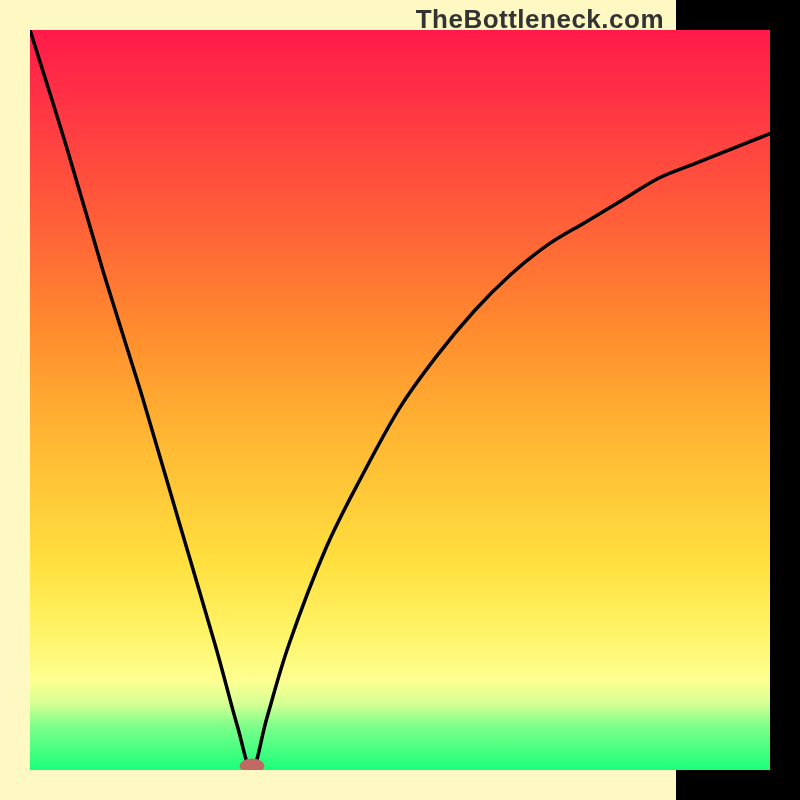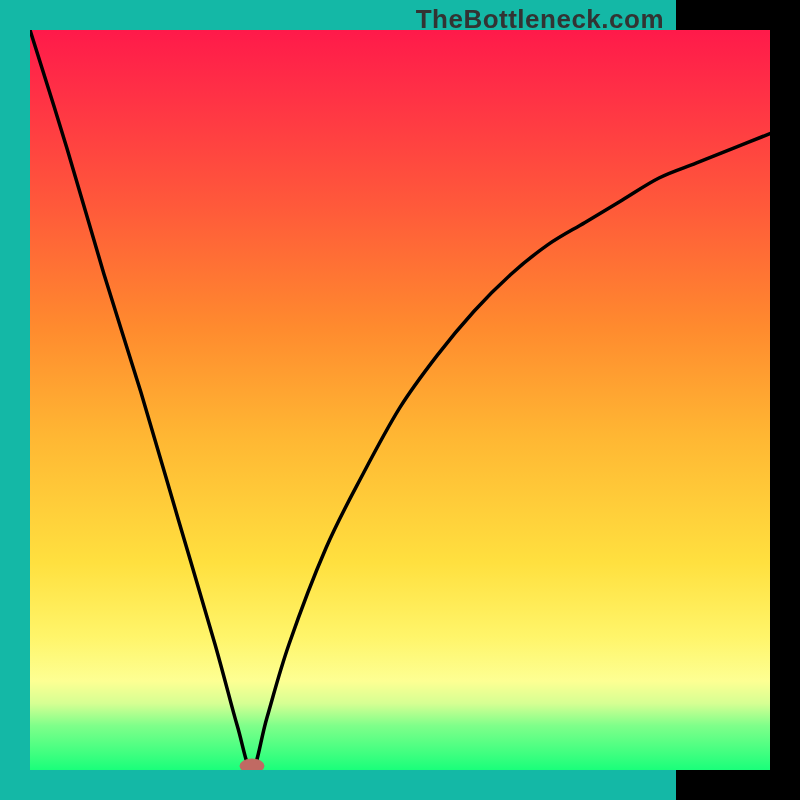--- a/index.html
+++ b/index.html
@@ -8,21 +8,21 @@
     background: #000;
     width: 800px;
     height: 800px;
     overflow: hidden;
     font-family: Arial, Helvetica, sans-serif;
   }
   .frame {
     position: relative;
     width: 676px;
     height: 800px;
-    background: #14b8a6;
+    background: #fef9c3;
   }
   .watermark {
     position: absolute;
     top: 4px;
     right: 12px;
     color: #333;
     font-size: 26px;
     font-weight: bold;
     z-index: 5;
     letter-spacing: 0.5px;

